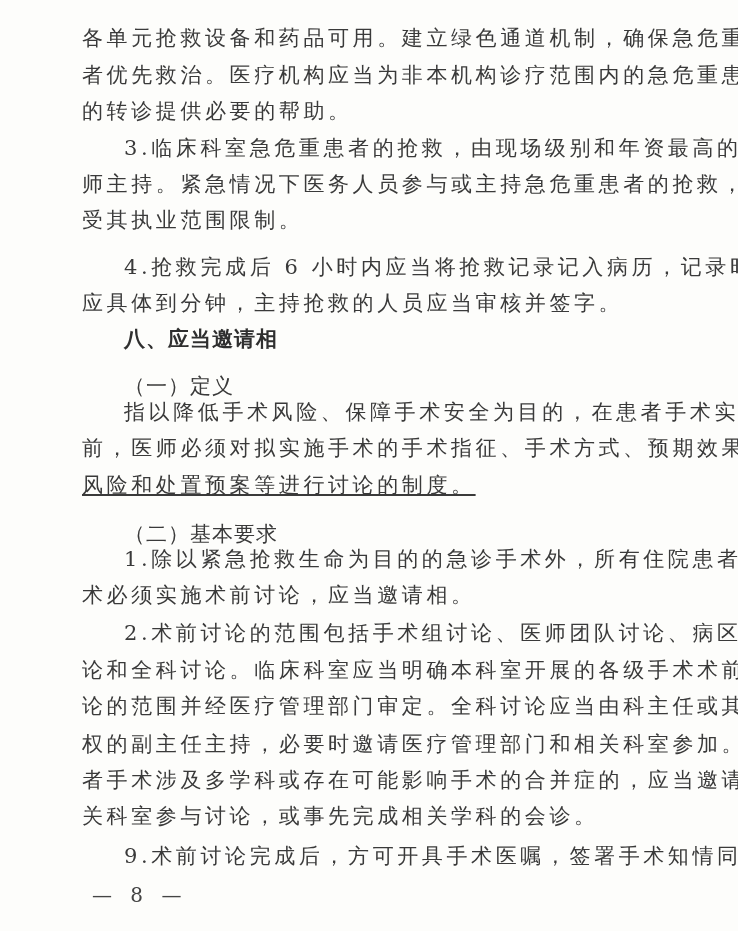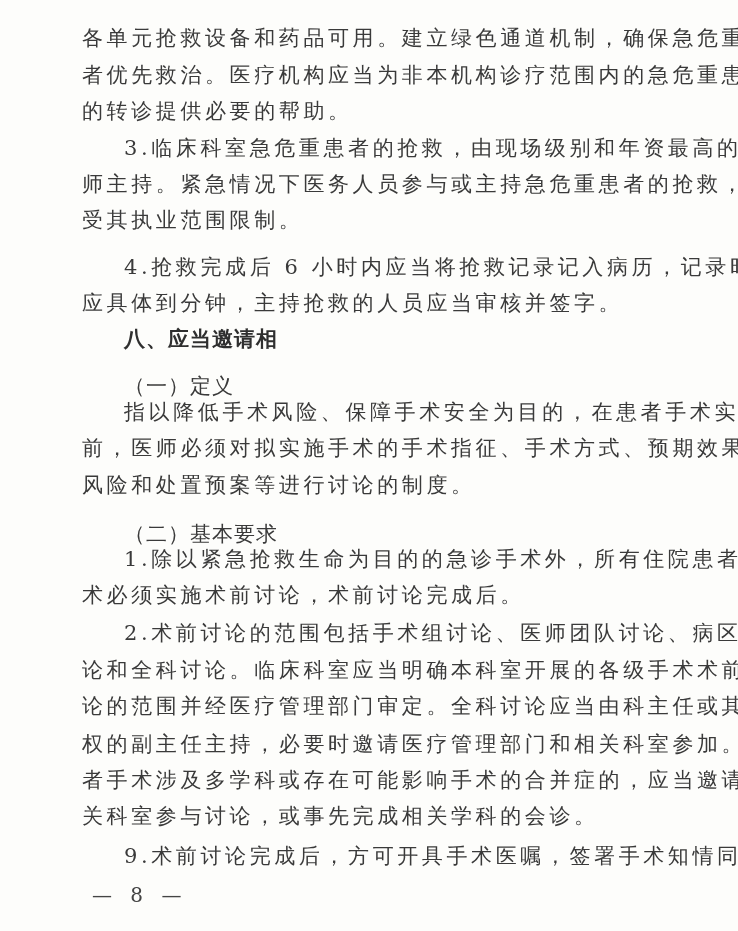--- a/index.html
+++ b/index.html
@@ -46,24 +46,24 @@
       <div class="line short" style="top: 97px;">的转诊提供必要的帮助。</div>
       <div class="line indent" style="top: 134px;">3.临床科室急危重患者的抢救，由现场级别和年资最高的医</div>
       <div class="line" style="top: 170px;">师主持。紧急情况下医务人员参与或主持急危重患者的抢救，不</div>
       <div class="line short" style="top: 206px;">受其执业范围限制。</div>
       <div class="line indent" style="top: 253px;">4.抢救完成后 6 小时内应当将抢救记录记入病历，记录时间</div>
       <div class="line short" style="top: 289px;">应具体到分钟，主持抢救的人员应当审核并签字。</div>
       <div class="line indent short heading" style="top: 325px;">八、应当邀请相</div>
       <div class="line indent short sub" style="top: 372px;">（一）定义</div>
       <div class="line indent" style="top: 398px;">指以降低手术风险、保障手术安全为目的，在患者手术实施</div>
       <div class="line" style="top: 434px;">前，医师必须对拟实施手术的手术指征、手术方式、预期效果、手术</div>
-      <div class="line short" style="top: 471px;">风险和处置预案等进行讨论的制度。</div>
+      <div class="line short" style="top: 471px; text-decoration: underline;">风险和处置预案等进行讨论的制度。</div>
       <div class="line indent short sub" style="top: 520px;">（二）基本要求</div>
       <div class="line indent" style="top: 545px;">1.除以紧急抢救生命为目的的急诊手术外，所有住院患者手</div>
-      <div class="line short" style="top: 581px;">术必须实施术前讨论，术前讨论完成后。</div>
+      <div class="line short" style="top: 581px;">术必须实施术前讨论，应当邀请相。</div>
       <div class="line indent" style="top: 619px;">2.术前讨论的范围包括手术组讨论、医师团队讨论、病区内讨</div>
       <div class="line" style="top: 656px;">论和全科讨论。临床科室应当明确本科室开展的各级手术术前讨</div>
       <div class="line" style="top: 692px;">论的范围并经医疗管理部门审定。全科讨论应当由科主任或其授</div>
       <div class="line" style="top: 730px;">权的副主任主持，必要时邀请医疗管理部门和相关科室参加。患</div>
       <div class="line" style="top: 766px;">者手术涉及多学科或存在可能影响手术的合并症的，应当邀请相</div>
       <div class="line short" style="top: 802px;">关科室参与讨论，或事先完成相关学科的会诊。</div>
       <div class="line indent" style="top: 842px;">9.术前讨论完成后，方可开具手术医嘱，签署手术知情同</div>
     </div>
   <div class="pagenum">— 8 —</div>
 </div>

